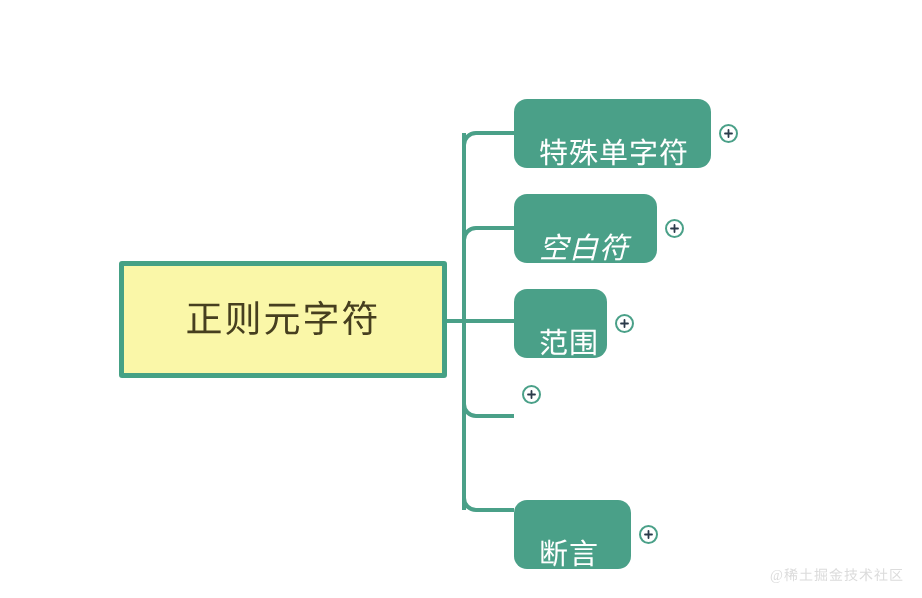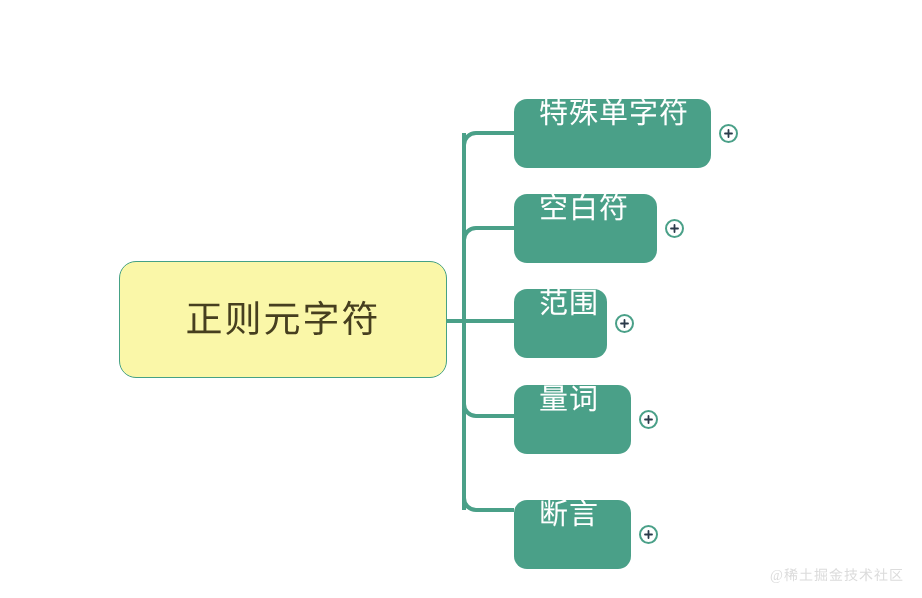--- a/index.html
+++ b/index.html
@@ -35,22 +35,22 @@
 
   
   .root-node {
     position: absolute;
     left: 119px;
     top: 261px;
     width: 328px;
     height: 117px;
     box-sizing: border-box;
     background: #faf7a8;
-    border: 1px solid #000000;
-    border-radius: 17px;
+    border: 5px solid #000000;
+    border-radius: 3px;
     display: flex;
     align-items: center;
     justify-content: center;
   }
   .root-label {
     font-size: 37px;
     line-height: 1;
     color: #463f1f;
     letter-spacing: 2px;
     white-space: nowrap;
@@ -62,21 +62,21 @@
     display: flex;
     align-items: center;
     left: 514px;
   }
   .child-node {
     height: 69px;
     box-sizing: border-box;
     background: #4aa088;
     border-radius: 13px;
     display: flex;
-    align-items: flex-start;
+    align-items: flex-end;
     padding-left: 25px;
     padding-right: 46px;
   }
   .child-label {
     font-size: 29px;
     line-height: 1;
     color: #ffffff;
     letter-spacing: 1px;
     white-space: nowrap;
   }
@@ -141,21 +141,21 @@
     <div class="child-node" style="width: 197px; background: rgb(74, 160, 136);">
       <span class="child-label" style="color: rgb(255, 255, 255);">特殊单字符</span>
     </div>
     <div class="expand-button" title="+" style="border-color: rgb(74, 160, 136);">
       <svg width="9" height="9" viewBox="0 0 9 9" aria-hidden="true">
         <path d="M4.5,1 V8 M1,4.5 H8" stroke="#2b3a4a" stroke-width="1.8" stroke-linecap="round"></path>
       </svg>
     </div>
   </div>
 
-  <div class="child-row" id="child-row-1" style="top: 194px;">
+  <div class="child-row" id="child-row-1" style="top: 194px; font-style: italic;">
     <div class="child-node" style="width: 143px; background: rgb(74, 160, 136);">
       <span class="child-label" style="color: rgb(255, 255, 255);">空白符</span>
     </div>
     <div class="expand-button" title="+" style="border-color: rgb(74, 160, 136);">
       <svg width="9" height="9" viewBox="0 0 9 9" aria-hidden="true">
         <path d="M4.5,1 V8 M1,4.5 H8" stroke="#2b3a4a" stroke-width="1.8" stroke-linecap="round"></path>
       </svg>
     </div>
   </div>
 
@@ -164,23 +164,20 @@
       <span class="child-label" style="color: rgb(255, 255, 255);">范围</span>
     </div>
     <div class="expand-button" title="+" style="border-color: rgb(74, 160, 136);">
       <svg width="9" height="9" viewBox="0 0 9 9" aria-hidden="true">
         <path d="M4.5,1 V8 M1,4.5 H8" stroke="#2b3a4a" stroke-width="1.8" stroke-linecap="round"></path>
       </svg>
     </div>
   </div>
 
   <div class="child-row" id="child-row-3" style="top: 385px;">
-    <div class="child-node" style="width: 117px; background: rgb(74, 160, 136);">
-      <span class="child-label" style="color: rgb(255, 255, 255);">量词</span>
-    </div>
     <div class="expand-button" title="+" style="border-color: rgb(74, 160, 136);">
       <svg width="9" height="9" viewBox="0 0 9 9" aria-hidden="true">
         <path d="M4.5,1 V8 M1,4.5 H8" stroke="#2b3a4a" stroke-width="1.8" stroke-linecap="round"></path>
       </svg>
     </div>
   </div>
 
   <div class="child-row" id="child-row-4" style="top: 500px;">
     <div class="child-node" style="width: 117px; background: rgb(74, 160, 136);">
       <span class="child-label" style="color: rgb(255, 255, 255);">断言</span>

